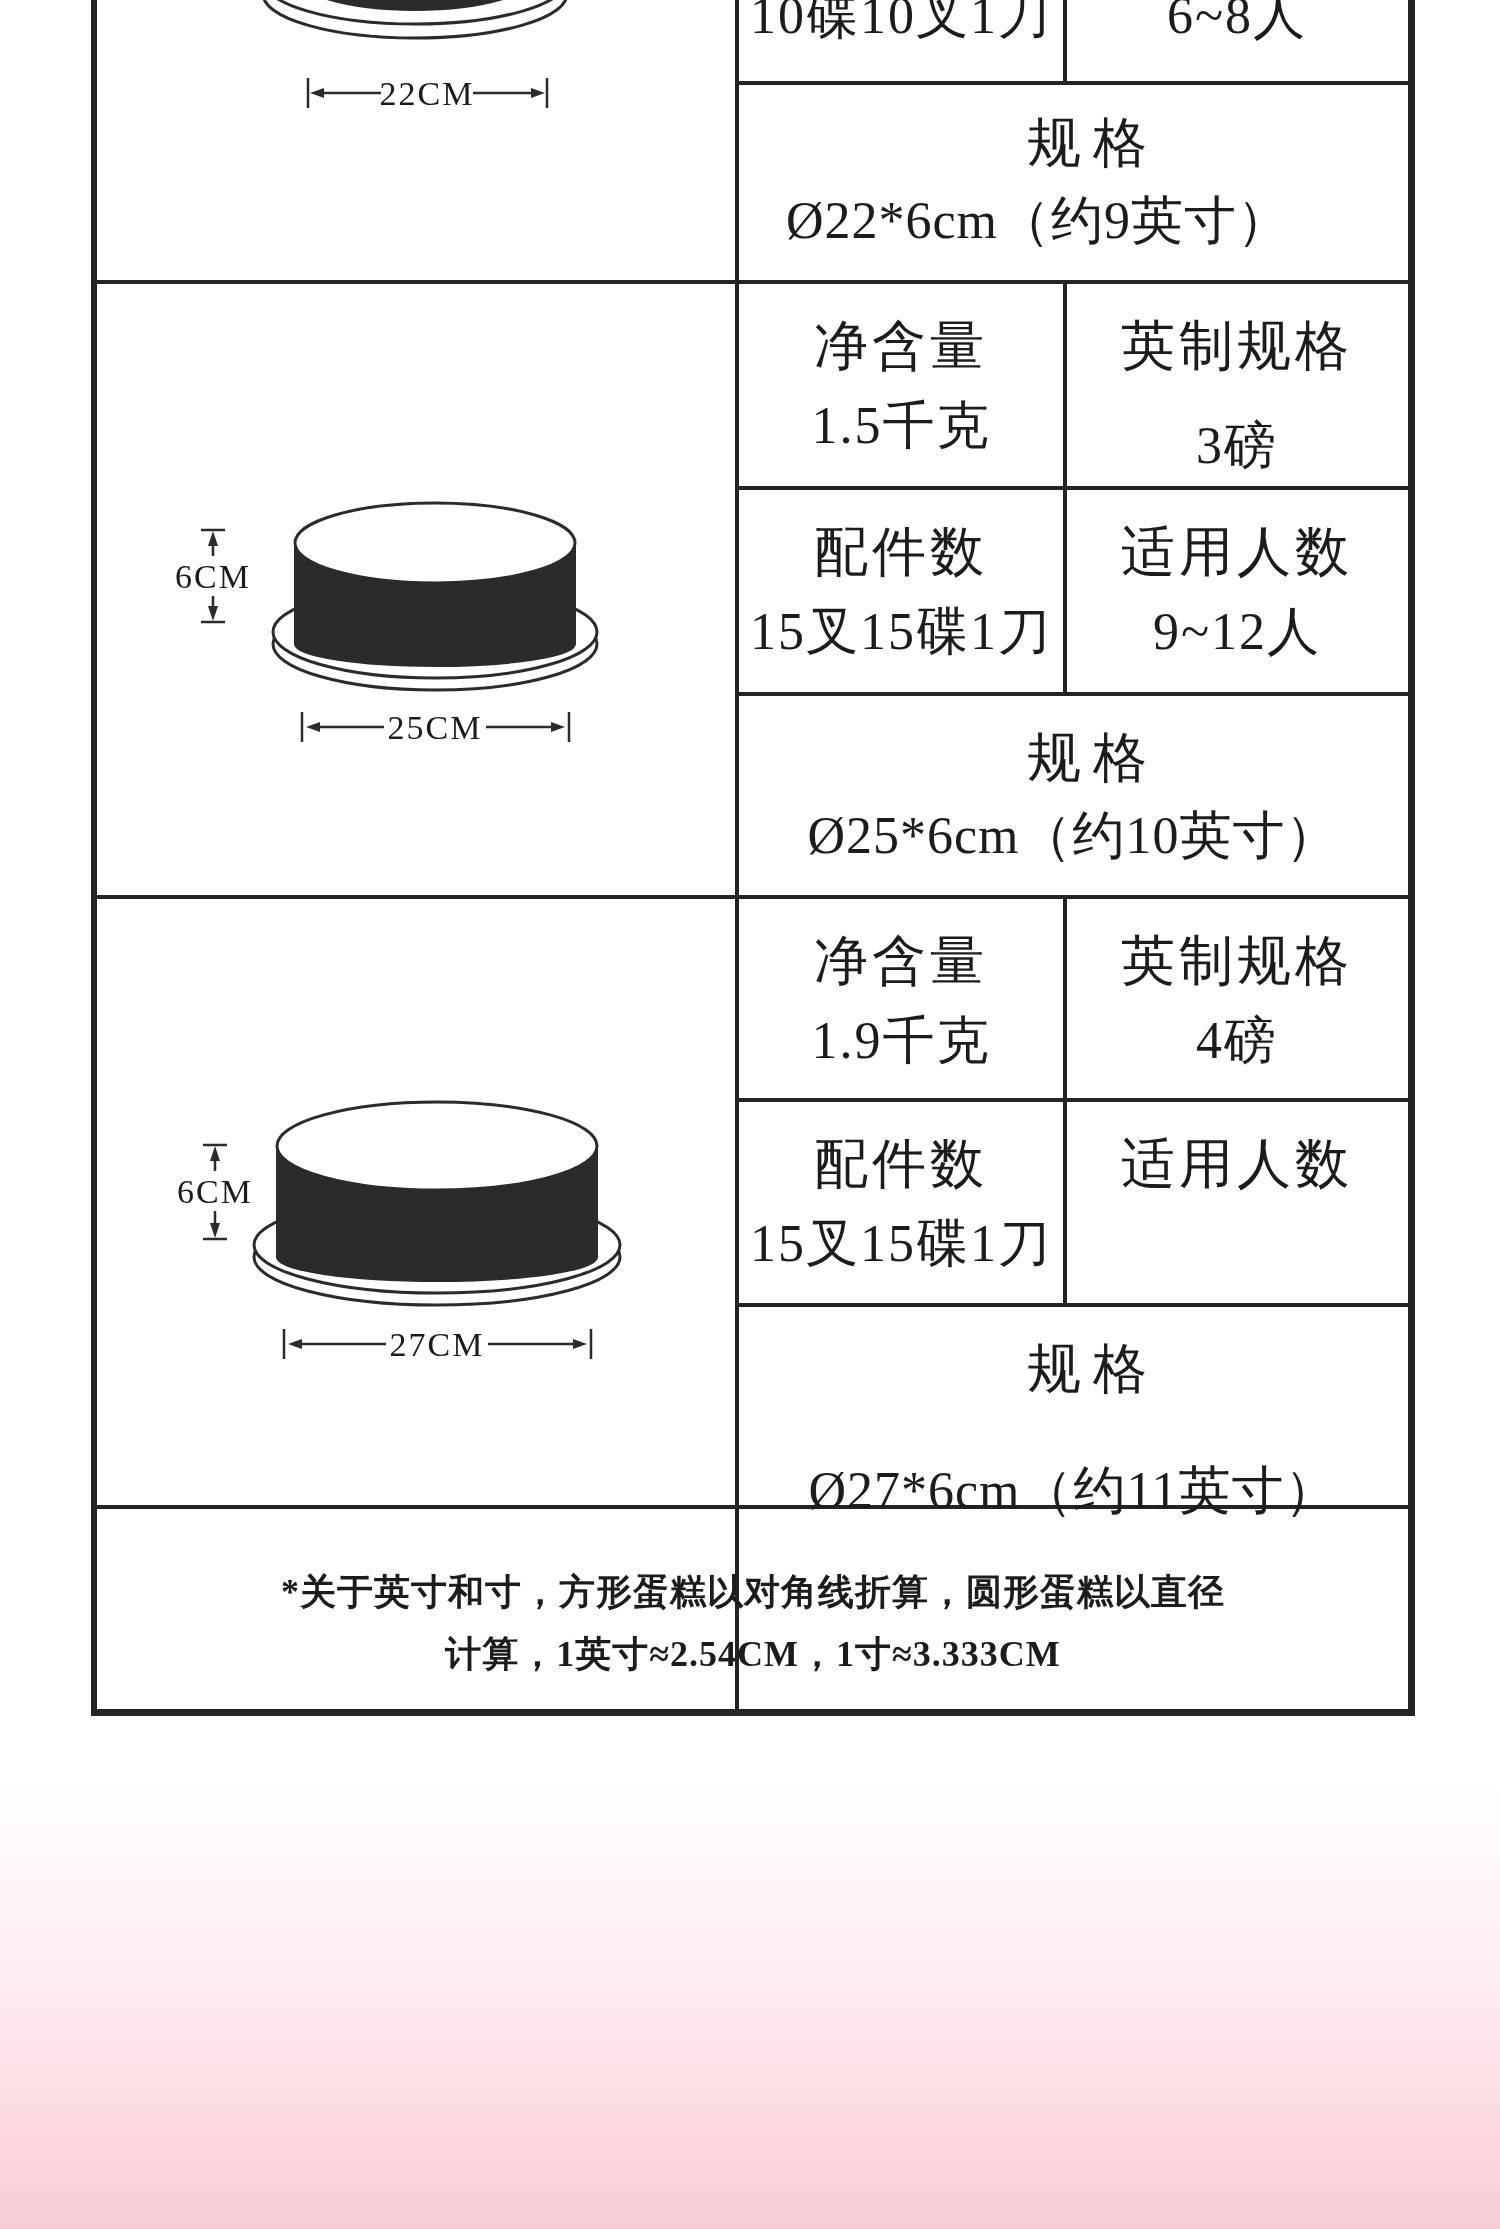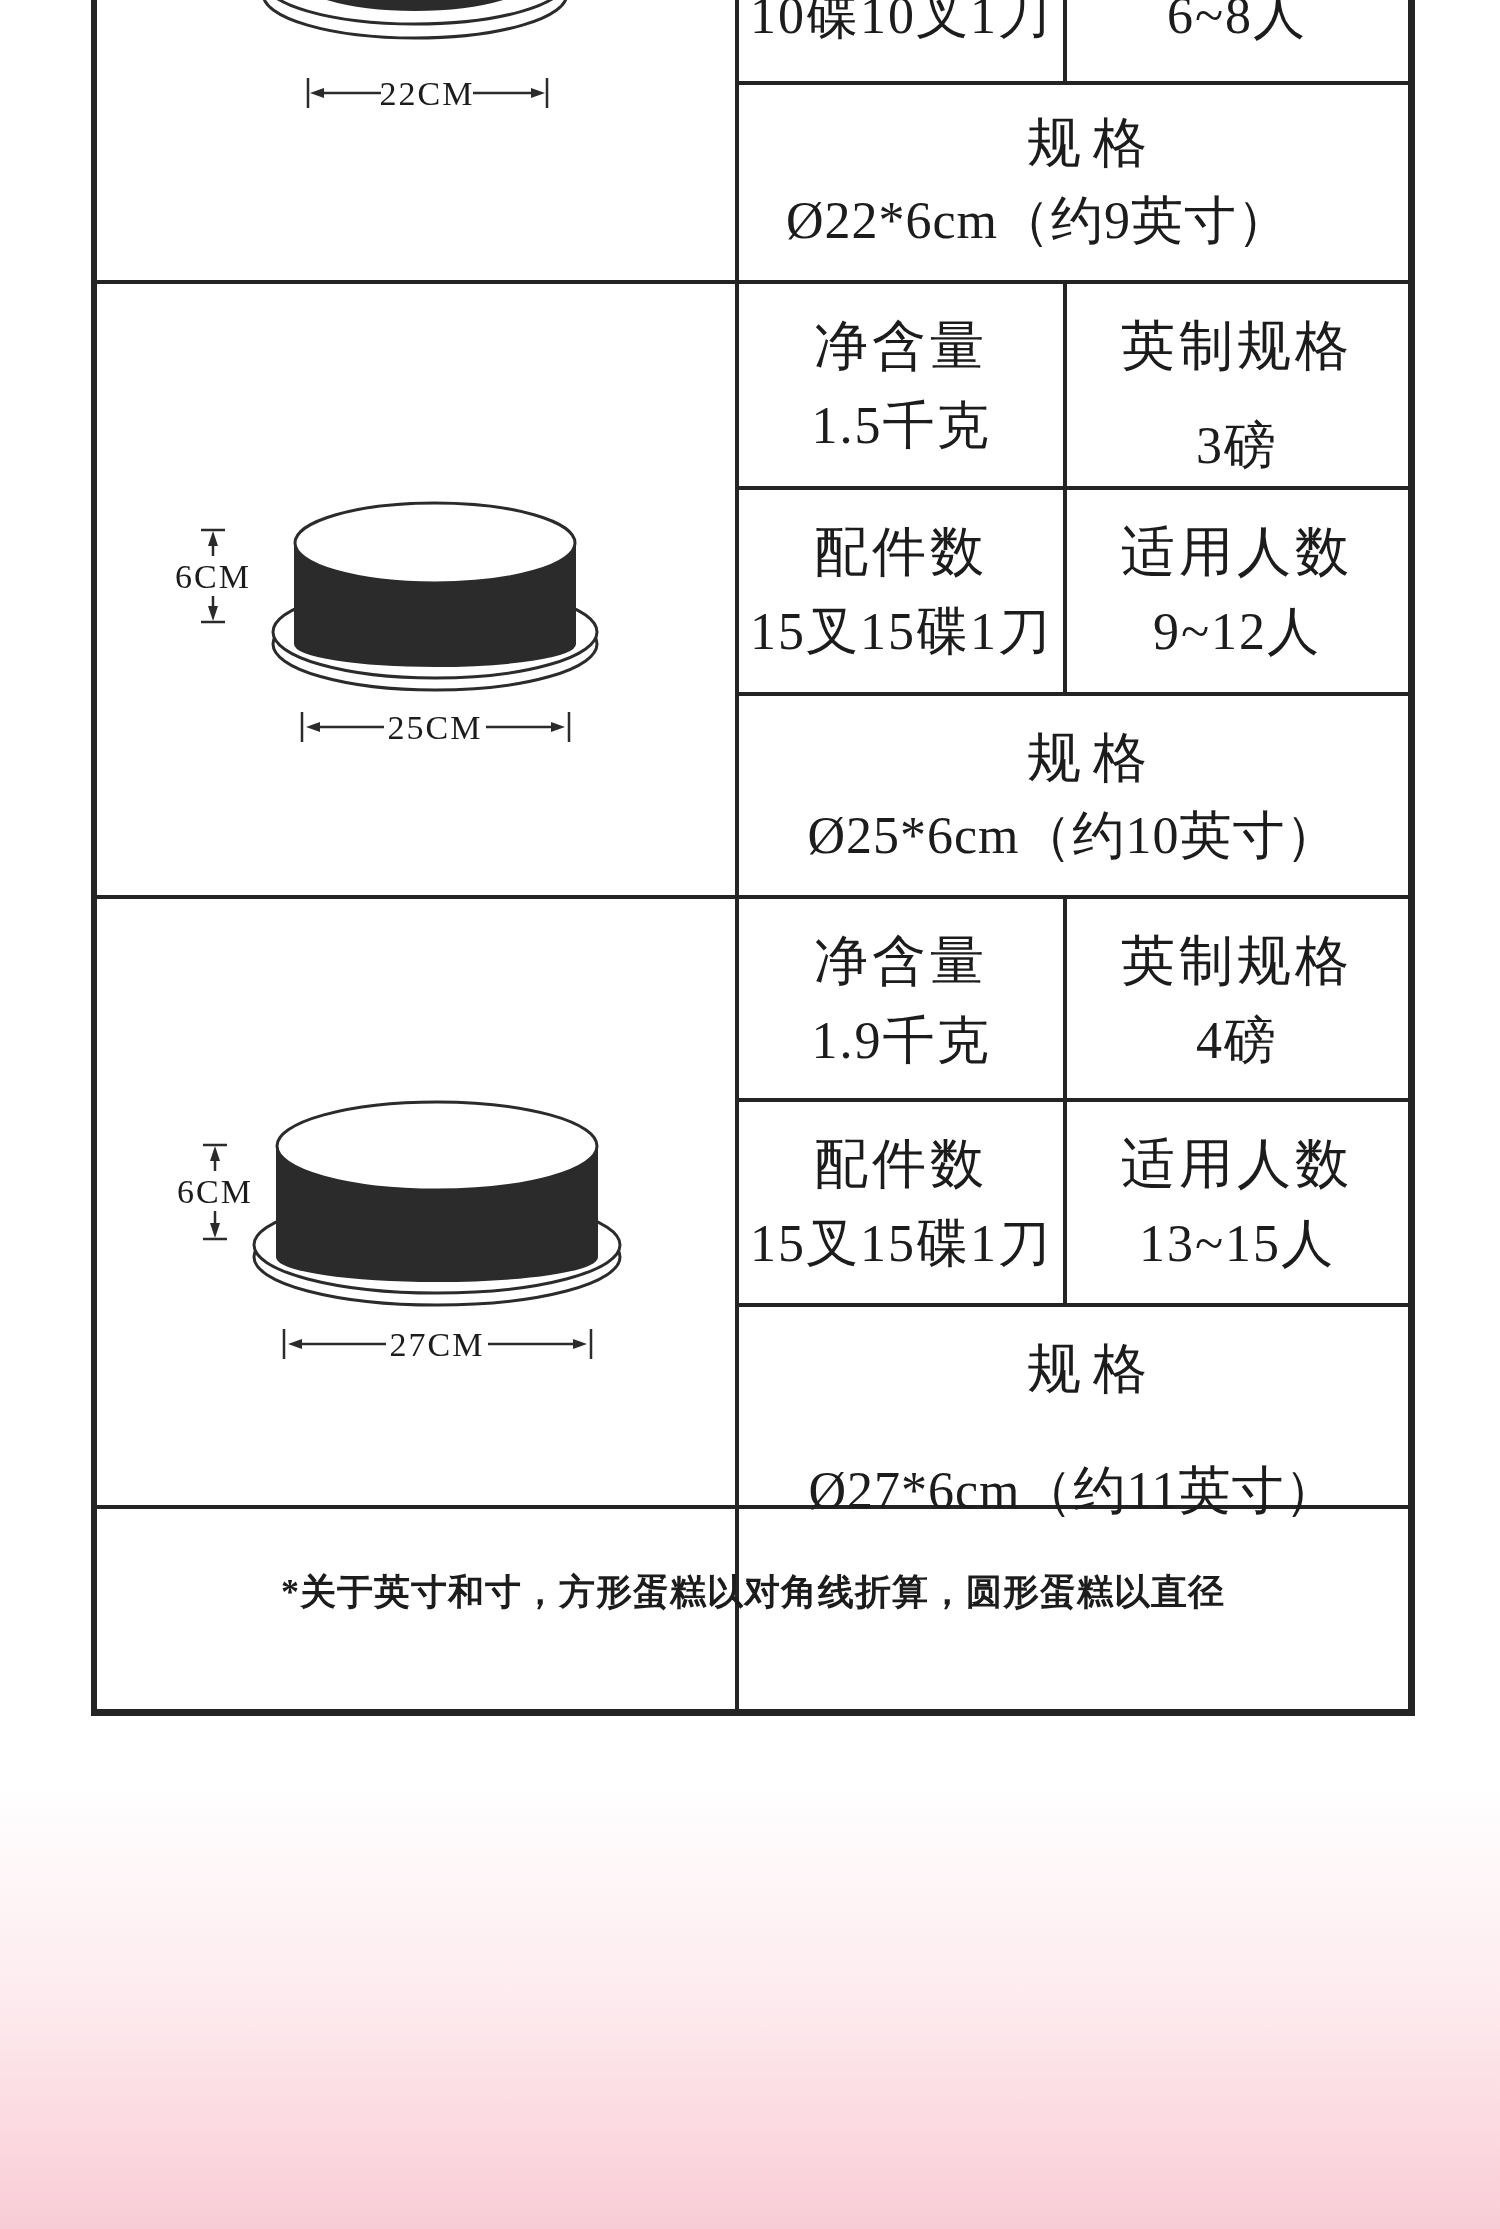--- a/index.html
+++ b/index.html
@@ -94,19 +94,19 @@
     <polygon class="arr" points="490,445 476,440 476,450"></polygon>
     <text x="340" y="457" text-anchor="middle">27CM</text>
   </svg>
   <div class="txt lbl" style="left:901px;top:961px;">净含量</div>
   <div class="txt lbl" style="left:1237px;top:961px;">英制规格</div>
   <div class="txt val" style="left:901px;top:1041px;">1.9千克</div>
   <div class="txt val" style="left:1237px;top:1041px;">4磅</div>
   <div class="txt lbl" style="left:901px;top:1164px;">配件数</div>
   <div class="txt lbl" style="left:1237px;top:1164px;">适用人数</div>
   <div class="txt val" style="left:901px;top:1244px;">15叉15碟1刀</div>
-  <div class="txt val" style="left:1237px;top:1244px;">13~15人</div>
   <div class="txt spec-h" style="left:1073px;top:1369px;">规格</div>
   <div class="txt spec-v" style="left:1073px;top:1447px;margin-top:44px;">Ø27*6cm（约11英寸）</div>
 
   <div class="txt note" style="left:753px;top:1592px;">*关于英寸和寸，方形蛋糕以对角线折算，圆形蛋糕以直径</div>
+  <div class="txt note" style="left:753px;top:1654px;">计算，1英寸≈2.54CM，1寸≈3.333CM</div>
 
 </div>
 
 </body></html>

